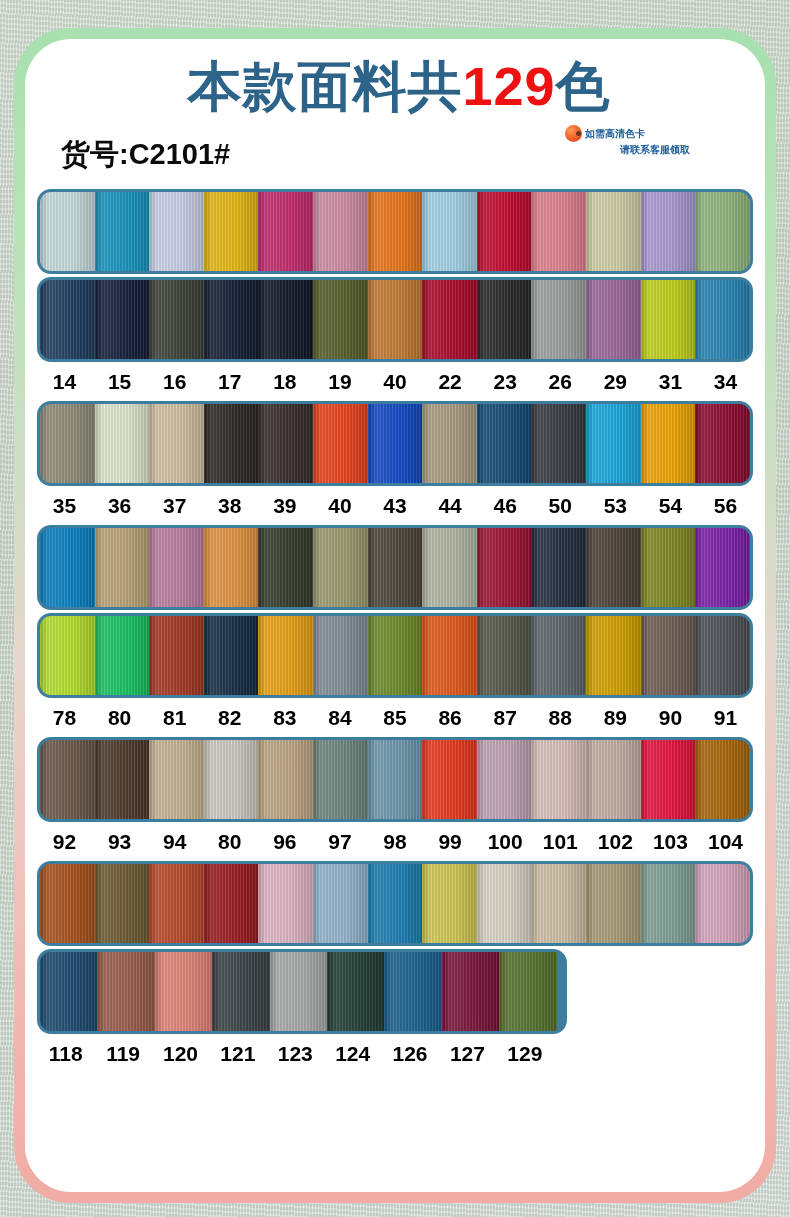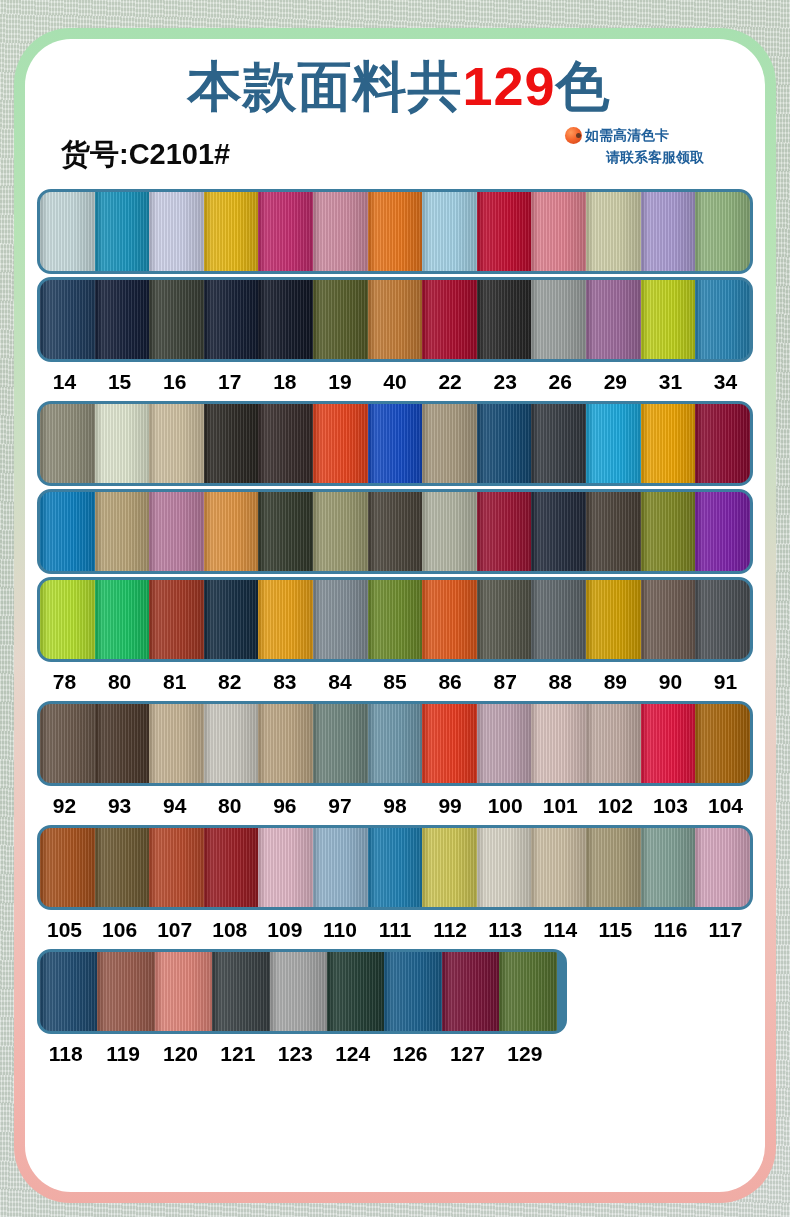--- a/index.html
+++ b/index.html
@@ -78,21 +78,21 @@
     letter-spacing: 0px;
   }
 
   #service {
     position: absolute;
     right: 20px;
     top: 86px;
     width: 180px;
     text-align: center;
     color: #1f5f9a;
-    font-size: 14px;
+    font-size: 10px;
     font-weight: 700;
     line-height: 1.55;
   }
   #service .l1 { display: flex; align-items: center; justify-content: flex-start; gap: 3px; }
   .fish-icon {
     width: 17px; height: 17px;
     border-radius: 50%;
     background: radial-gradient(circle at 34% 32%, #ff9a5a 0%, #f4642b 48%, #c93d13 100%);
     display: inline-block;
     position: relative;
@@ -253,20 +253,35 @@
             <div class="swatch" style="background-color: rgb(54, 43, 42);"></div>
             <div class="swatch" style="background-color: rgb(232, 66, 28);"></div>
             <div class="swatch" style="background-color: rgb(17, 72, 196);"></div>
             <div class="swatch" style="background-color: rgb(169, 155, 128);"></div>
             <div class="swatch" style="background-color: rgb(19, 74, 116);"></div>
             <div class="swatch" style="background-color: rgb(53, 58, 65);"></div>
             <div class="swatch" style="background-color: rgb(24, 168, 221);"></div>
             <div class="swatch" style="background-color: rgb(237, 164, 0);"></div>
             <div class="swatch" style="background-color: rgb(140, 10, 48);"></div>
           </div>
+          <div class="labels">
+            <div class="lbl">35</div>
+            <div class="lbl">36</div>
+            <div class="lbl">37</div>
+            <div class="lbl">38</div>
+            <div class="lbl">39</div>
+            <div class="lbl">40</div>
+            <div class="lbl">43</div>
+            <div class="lbl">44</div>
+            <div class="lbl">46</div>
+            <div class="lbl">50</div>
+            <div class="lbl">53</div>
+            <div class="lbl">54</div>
+            <div class="lbl">56</div>
+          </div>
         </div>
         <div class="row">
           <div class="strip" style="border-color: rgb(61, 125, 158); background: rgb(61, 125, 158);">
             <div class="swatch" style="background-color: rgb(10, 127, 192);"></div>
             <div class="swatch" style="background-color: rgb(185, 164, 119);"></div>
             <div class="swatch" style="background-color: rgb(187, 125, 161);"></div>
             <div class="swatch" style="background-color: rgb(223, 147, 64);"></div>
             <div class="swatch" style="background-color: rgb(51, 58, 44);"></div>
             <div class="swatch" style="background-color: rgb(154, 154, 111);"></div>
             <div class="swatch" style="background-color: rgb(74, 68, 58);"></div>
@@ -351,35 +366,20 @@
             <div class="swatch" style="background-color: rgb(224, 181, 197);"></div>
             <div class="swatch" style="background-color: rgb(146, 180, 205);"></div>
             <div class="swatch" style="background-color: rgb(27, 126, 178);"></div>
             <div class="swatch" style="background-color: rgb(207, 199, 84);"></div>
             <div class="swatch" style="background-color: rgb(216, 212, 198);"></div>
             <div class="swatch" style="background-color: rgb(205, 191, 164);"></div>
             <div class="swatch" style="background-color: rgb(167, 155, 118);"></div>
             <div class="swatch" style="background-color: rgb(128, 160, 149);"></div>
             <div class="swatch" style="background-color: rgb(213, 165, 189);"></div>
           </div>
-          <div class="labels">
-            <div class="lbl">105</div>
-            <div class="lbl">106</div>
-            <div class="lbl">107</div>
-            <div class="lbl">108</div>
-            <div class="lbl">109</div>
-            <div class="lbl">110</div>
-            <div class="lbl">111</div>
-            <div class="lbl">112</div>
-            <div class="lbl">113</div>
-            <div class="lbl">114</div>
-            <div class="lbl">115</div>
-            <div class="lbl">116</div>
-            <div class="lbl">117</div>
-          </div>
         </div>
         <div class="row">
           <div class="strip partial" style="border-color: rgb(61, 125, 158); background: rgb(61, 125, 158);">
             <div class="swatch" style="background-color: rgb(29, 74, 112);"></div>
             <div class="swatch" style="background-color: rgb(154, 91, 76);"></div>
             <div class="swatch" style="background-color: rgb(224, 132, 120);"></div>
             <div class="swatch" style="background-color: rgb(58, 66, 69);"></div>
             <div class="swatch" style="background-color: rgb(168, 169, 169);"></div>
             <div class="swatch" style="background-color: rgb(33, 61, 51);"></div>
             <div class="swatch" style="background-color: rgb(25, 96, 142);"></div>

